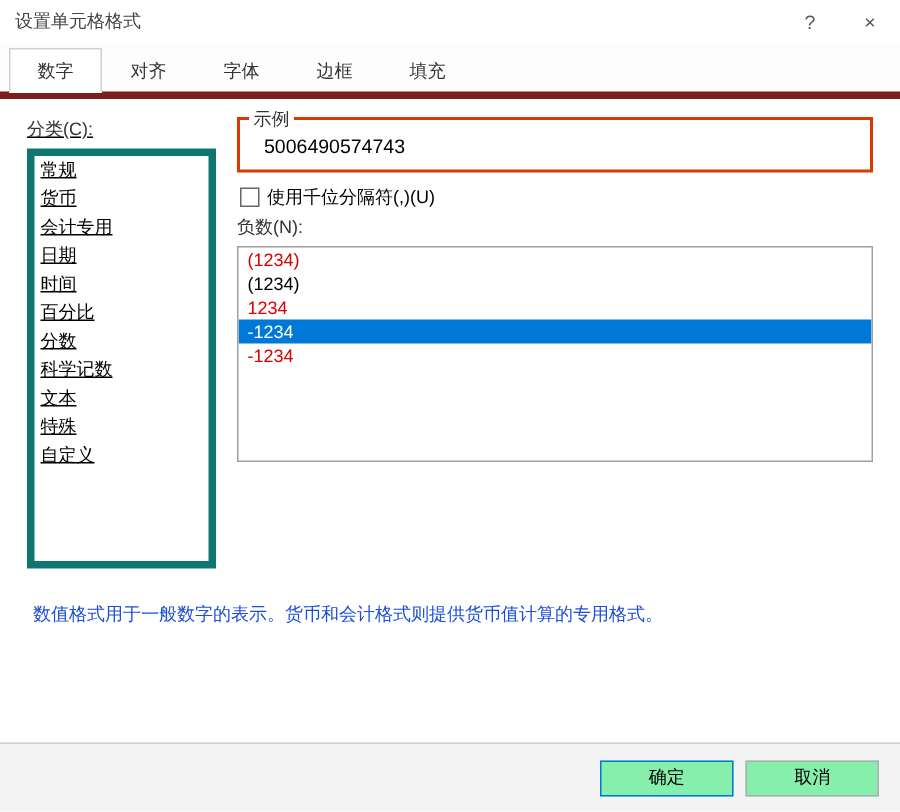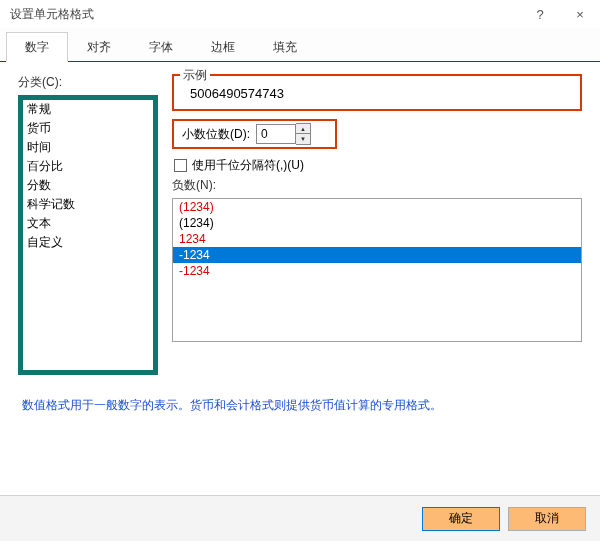--- a/index.html
+++ b/index.html
@@ -1,25 +1,25 @@
 <!DOCTYPE html>
 <html><head>
   <meta charset="utf-8">
   <style>
     * { box-sizing: border-box; margin: 0; padding: 0; }
     body { font-family: "Microsoft YaHei", "SimSun", sans-serif; font-size: 12px; color: #000; background: #fff; width: 600px; height: 541px; overflow: hidden; }
     .titlebar { display: flex; align-items: center; height: 28px; padding: 0 0 0 10px; background: #fff; }
     .titlebar-title { flex: 1; color: #444; font-size: 12px; }
     .titlebar-btn { width: 40px; height: 28px; display: flex; align-items: center; justify-content: center; color: #555; font-size: 13px; line-height: 1; }
     .dialog-body { padding: 0; }
-    .tabs { display: flex; border-bottom: 1px solid #7f1d1d; padding: 4px 6px 0 6px; background: #fdfdfd; }
+    .tabs { display: flex; border-bottom: 5px solid #7f1d1d; padding: 4px 6px 0 6px; background: #fdfdfd; }
     .tab { padding: 6px 18px 5px 18px; border: 1px solid transparent; border-bottom: none; margin-right: 0; cursor: default; color: #333; }
     .tab.active { background: #fff; border-color: #d0d0d0; border-bottom: 1px solid #fff; margin-bottom: -1px; }
     .content { display: flex; padding: 12px 18px 0 18px; gap: 14px; }
-    .left-col { width: 140px; }
+    .left-col { width: 126px; text-decoration: underline; }
     .right-col { flex: 1; }
     .lbl { display: block; margin-bottom: 4px; color: #333; }
     .listbox { height: 280px; border: 5px solid #0f766e; background: #fff; overflow-y: scroll; }
     .listbox-item { padding: 1px 4px; white-space: nowrap; }
     .listbox-item.selected { background: #0078d7; color: #fff; }
     .sample-group { border: 2px solid #d83b01; margin-bottom: 8px; padding: 0; position: relative; }
     .sample-legend { position: absolute; top: -9px; left: 6px; background: #fff; padding: 0 3px; font-size: 12px; color: #333; font-family: Liberation Mono, monospace; }
     .sample-val { padding: 10px 10px 8px 16px; font-size: 13px; }
     .decimal-row { display: flex; align-items: center; border: 2px solid #d83b01; height: 30px; padding: 2px 2px 2px 8px; gap: 6px; margin-bottom: 8px; width: 165px; }
     .spinner { display: flex; align-items: center; }
@@ -28,21 +28,21 @@
     .spin-btn { width: 14px; height: 10px; background: #eee; display: flex; align-items: center; justify-content: center; font-size: 6px; line-height: 1; color: #333; }
     .spin-btn:first-child { border-bottom: 1px solid #888; }
     .chk-row { display: flex; align-items: center; gap: 5px; margin-bottom: 3px; margin-left: 2px; }
     .chk { width: 13px; height: 13px; border: 1px solid #666; background: #fff; }
     .neg-list { height: 144px; border: 1px solid #a0a0a0; background: #fff; overflow-y: scroll; margin-top: 4px; }
     .neg-item { padding: 1px 6px; }
     .neg-item.red { color: #d80000; }
     .neg-item.selected { background: #0078d7; color: #fff; }
     .hint { padding: 22px 22px 0 22px; color: #1d4ed8; font-size: 12px; }
     .footer { position: absolute; bottom: 0; left: 0; right: 0; height: 46px; border-top: 1px solid #d0d0d0; display: flex; justify-content: flex-end; align-items: center; padding: 0 14px; gap: 8px; background: #f4f4f4; }
-    .btn { width: 78px; height: 24px; border: 1px solid #adadad; background: #fdba74; display: flex; align-items: center; justify-content: center; font-size: 12px; text-align: right; }
+    .btn { width: 89px; height: 24px; border: 1px solid #adadad; background: #86efac; display: flex; align-items: center; justify-content: center; font-size: 12px; text-align: right; }
     .btn.primary { border: 1px solid #0078d7; }
     ::-webkit-scrollbar { width: 16px; }
     ::-webkit-scrollbar-track { background: #f0f0f0; }
     ::-webkit-scrollbar-thumb { background: #c0c0c0; }
   </style>
 </head>
 <body>
 
 <div class="titlebar">
   <span class="titlebar-title">设置单元格格式</span>
@@ -58,45 +58,38 @@
     <div class="tab">边框</div>
     <div class="tab">填充</div>
   </div>
 
   <div class="content">
     <div class="left-col">
       <span class="lbl">分类(C):</span>
       <div class="listbox">
         <div class="listbox-item">常规</div>
         <div class="listbox-item">货币</div>
+        <div class="listbox-item">会计专用</div>
+        <div class="listbox-item">日期</div>
         <div class="listbox-item">时间</div>
         <div class="listbox-item">百分比</div>
         <div class="listbox-item">分数</div>
         <div class="listbox-item">科学记数</div>
         <div class="listbox-item">文本</div>
+        <div class="listbox-item">特殊</div>
         <div class="listbox-item">自定义</div>
       </div>
     </div>
 
     <div class="right-col">
       <div class="sample-group">
         <span class="sample-legend">示例</span>
         <div class="sample-val">5006490574743</div>
       </div>
 
-      <div class="decimal-row">
-        <span>小数位数(D):</span>
-        <div class="spinner">
-          <input type="text" value="0" style="">
-          <div class="spin-btns">
-            <div class="spin-btn">▲</div>
-            <div class="spin-btn">▼</div>
-          </div>
-        </div>
-      </div>
 
       <div class="chk-row">
         <div class="chk"></div>
         <span>使用千位分隔符(,)(U)</span>
       </div>
 
       <span class="lbl">负数(N):</span>
       <div class="neg-list">
         <div class="neg-item red">(1234)</div>
         <div class="neg-item">(1234)</div>

